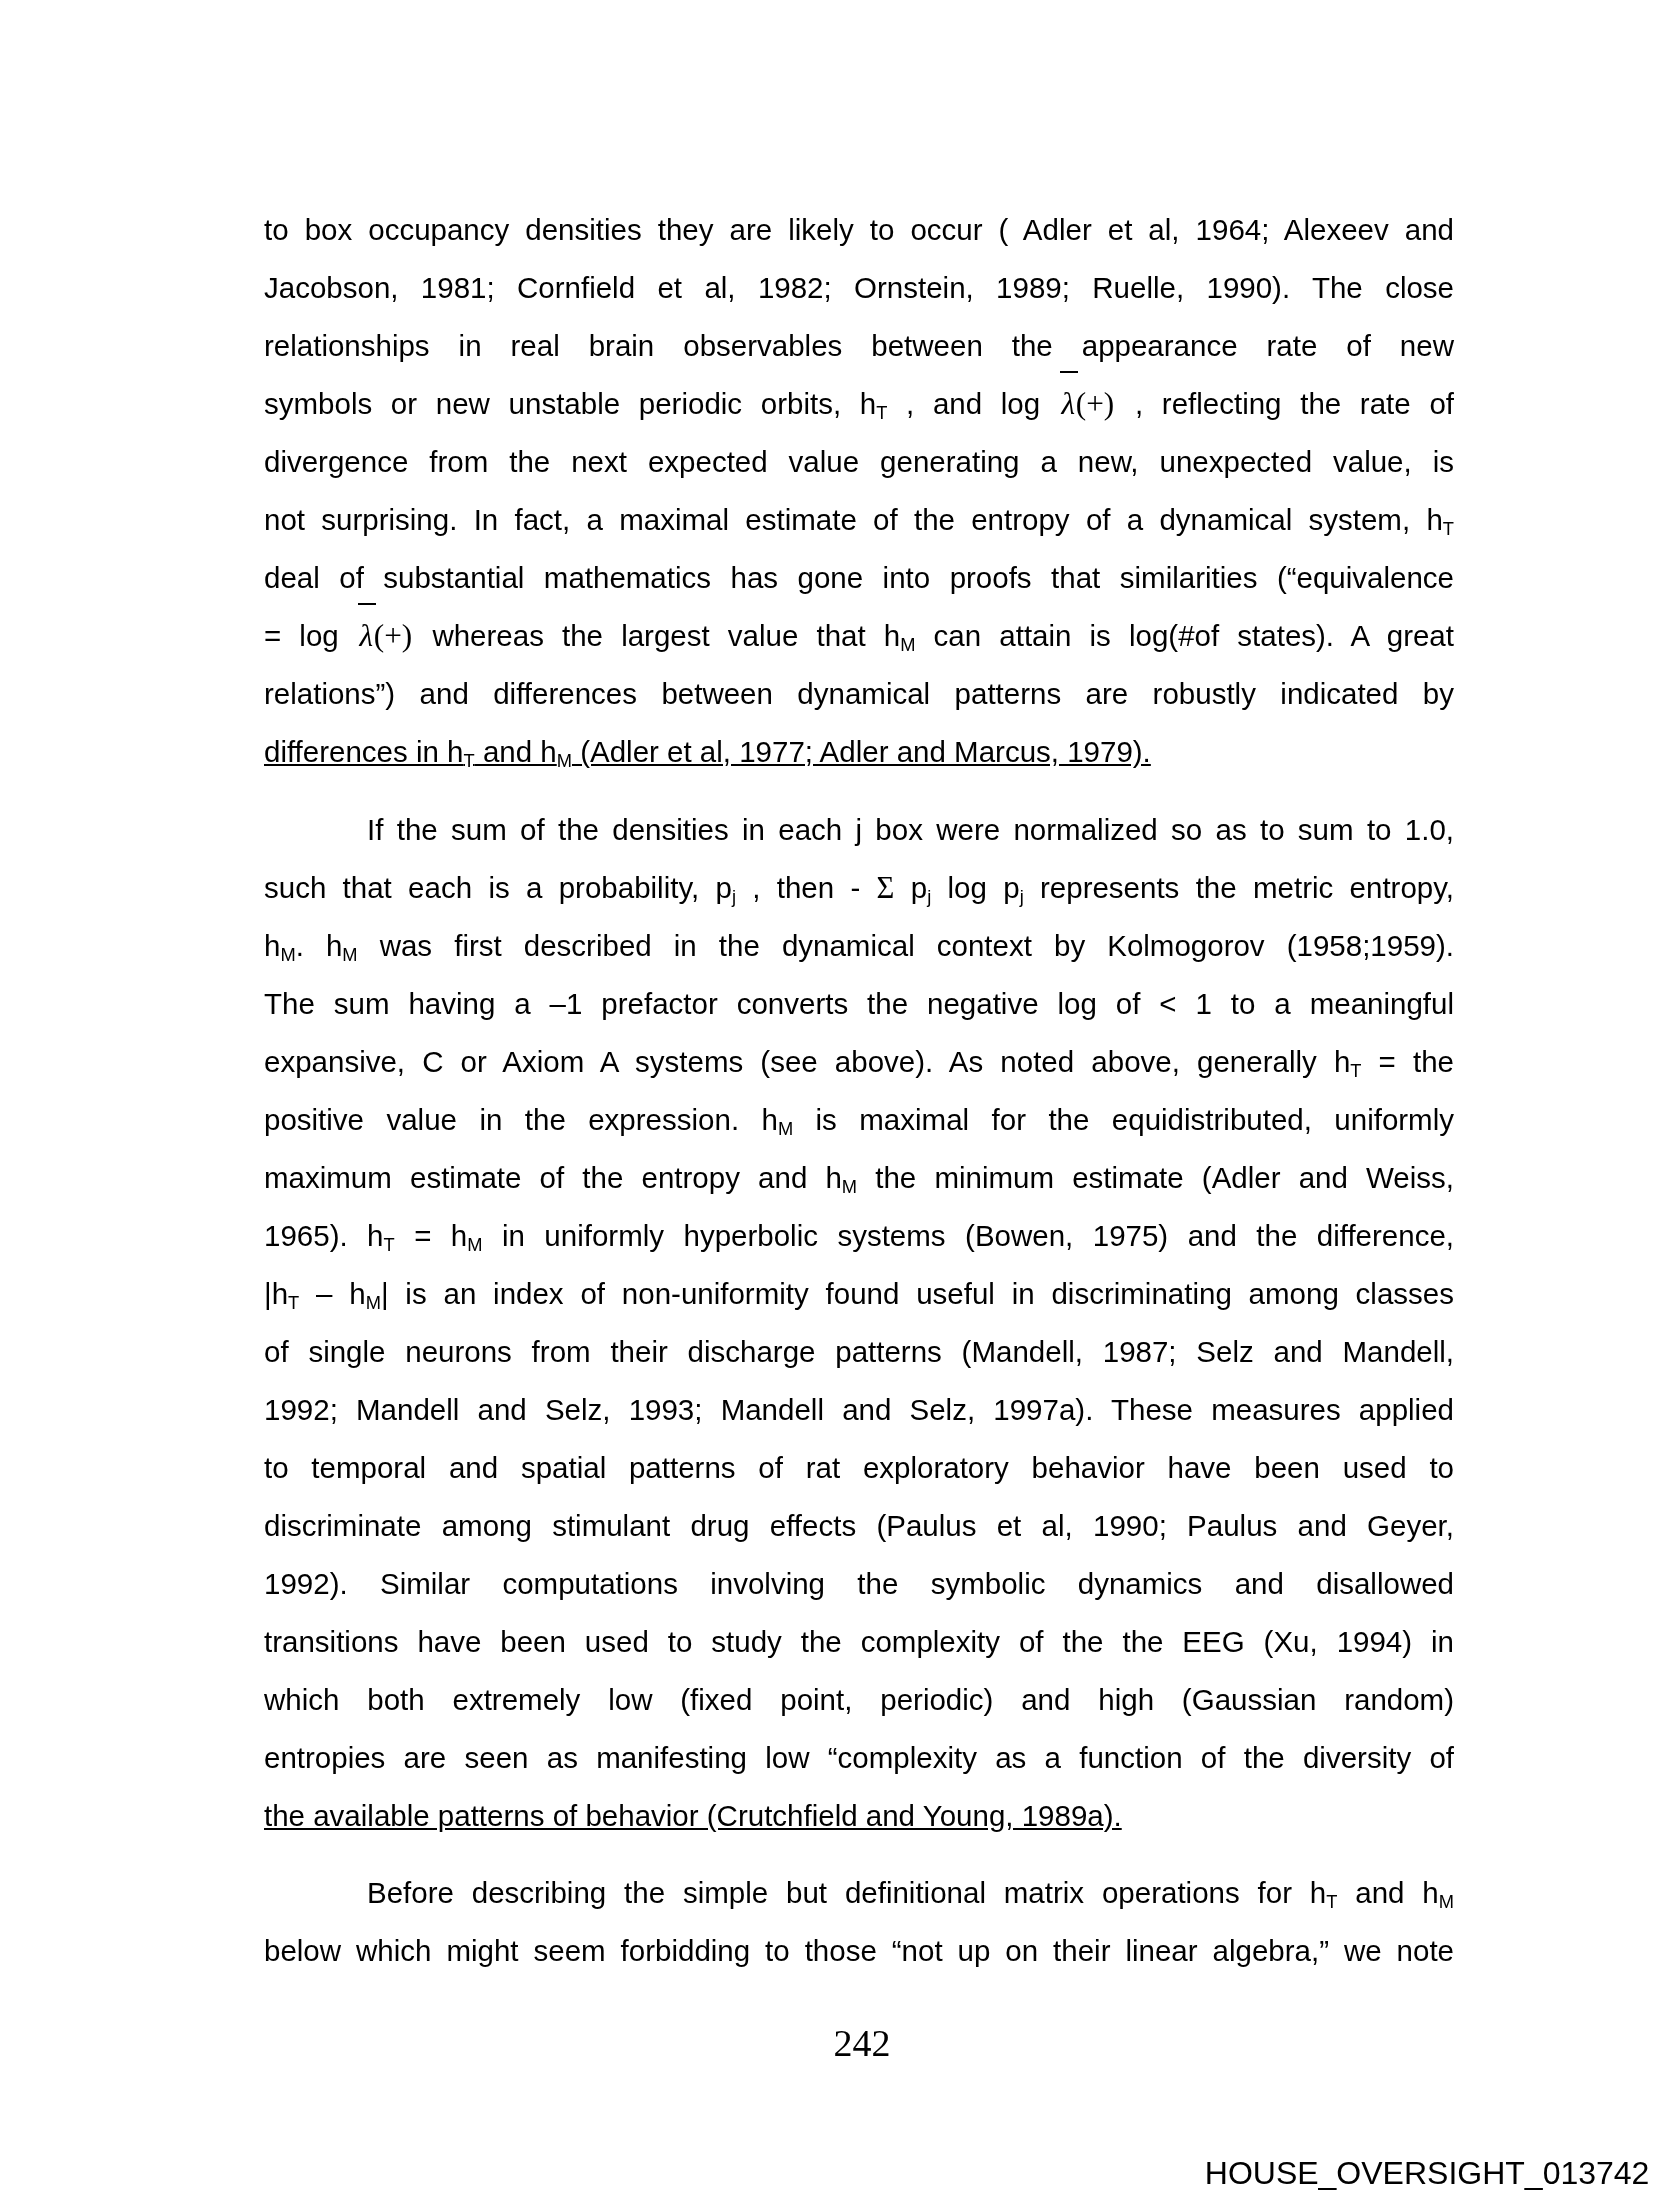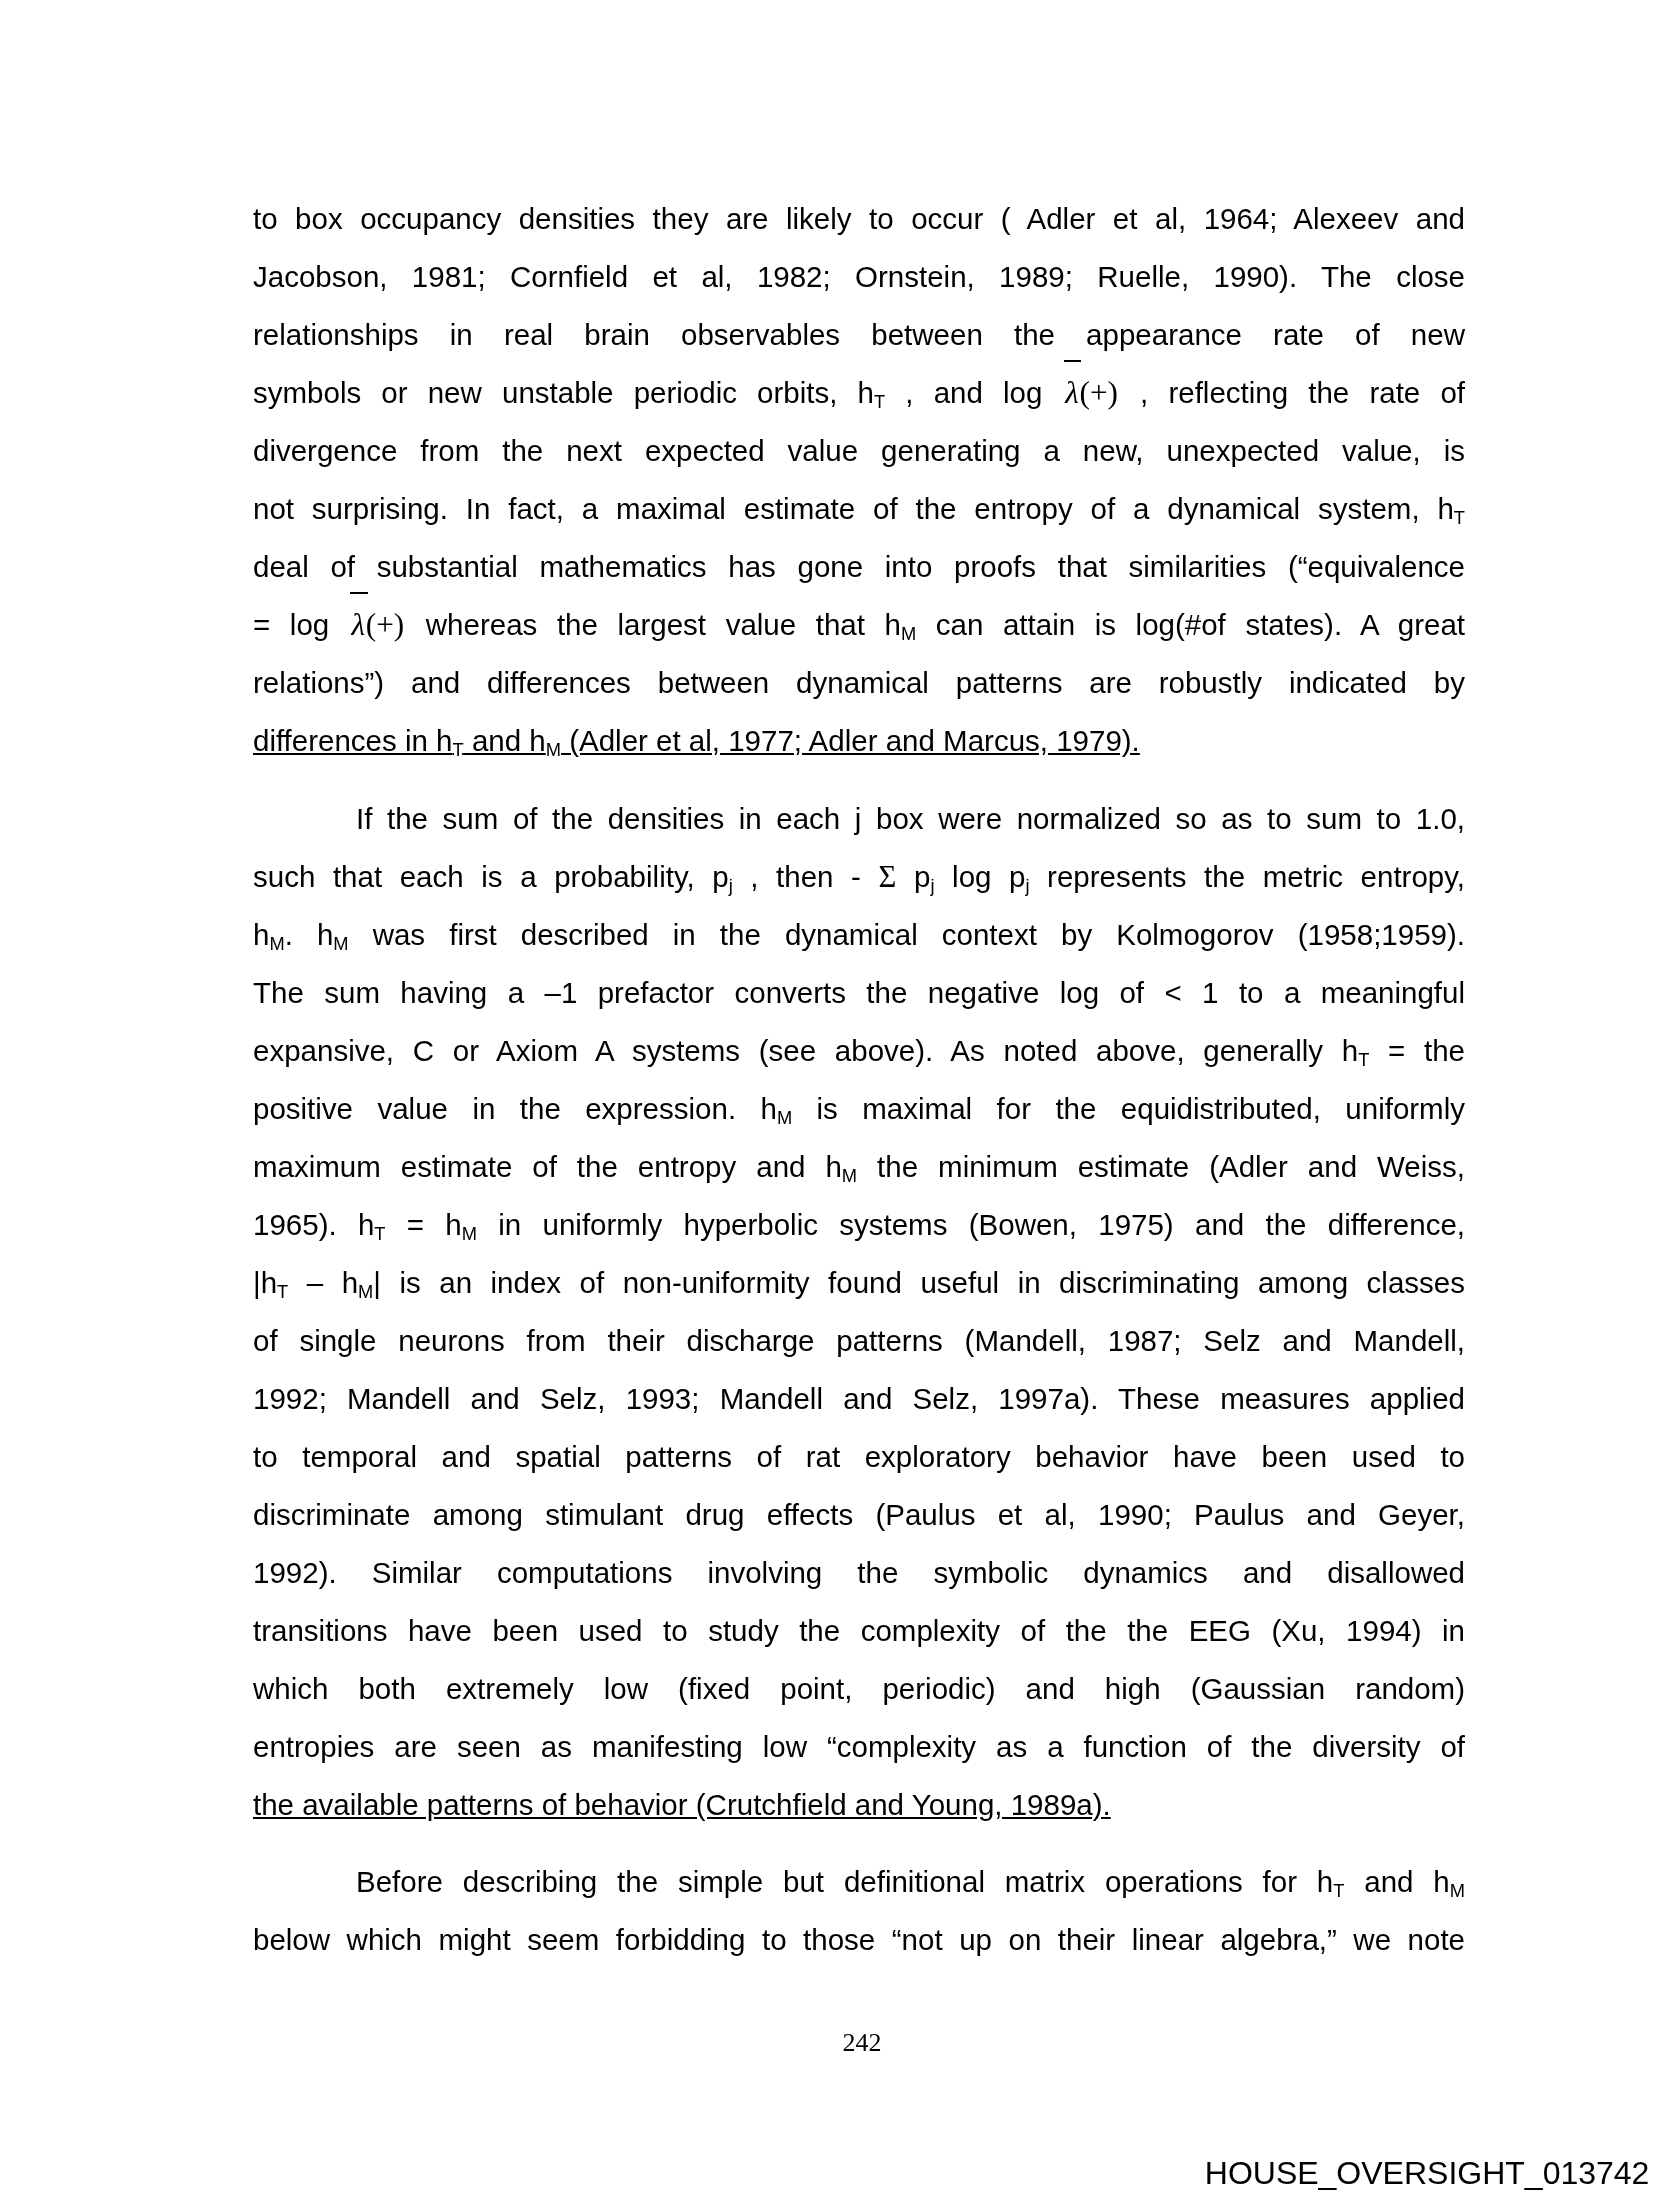--- a/index.html
+++ b/index.html
@@ -11,21 +11,21 @@
     font-family:"Liberation Sans", sans-serif;
     color:#000;
   }
   .text-block{
     position:absolute;
     left:252px;top:189px;
     width:1214px;
     font-size:29.5px;
     line-height:58px;
   }
-  .para{margin:1px;}
+  .para{margin:12px;}
   .para + .para{margin-top:19.6px;}
   .line{
     text-align:justify;
     text-align-last:justify;
     height:58px;
     white-space:nowrap;
   }
   .line.flush{
     text-align-last:left;
     text-decoration:underline;
@@ -62,21 +62,21 @@
     font-family:"Liberation Serif", serif;
     font-size:1.04em;
   }
   .page-number{
     position:absolute;
     left:0;right:0;
     top:2028px;
     padding-left:55px;
     text-align:center;
     font-family:"Liberation Serif", serif;
-    font-size:26px;
+    font-size:38px;
     line-height:30px;
   }
   .bates{
     position:absolute;
     right:19.6px;
     top:2157px;
     font-family:"Liberation Sans", sans-serif;
     font-size:32px;
     line-height:32px;
     margin-left:44px;

